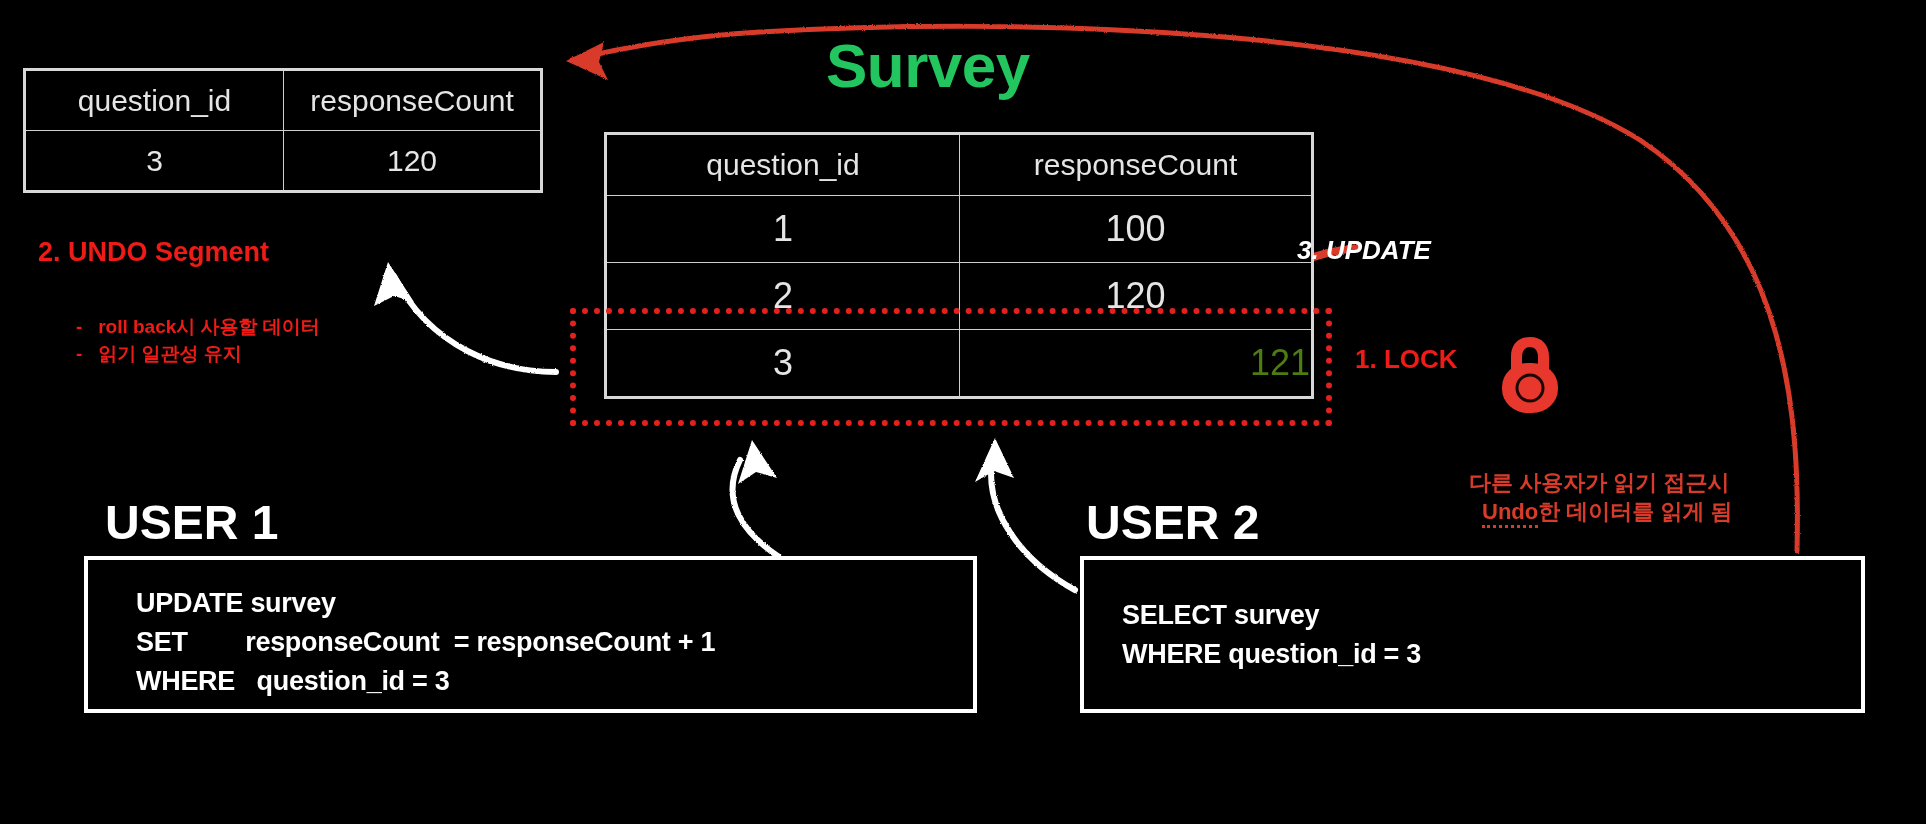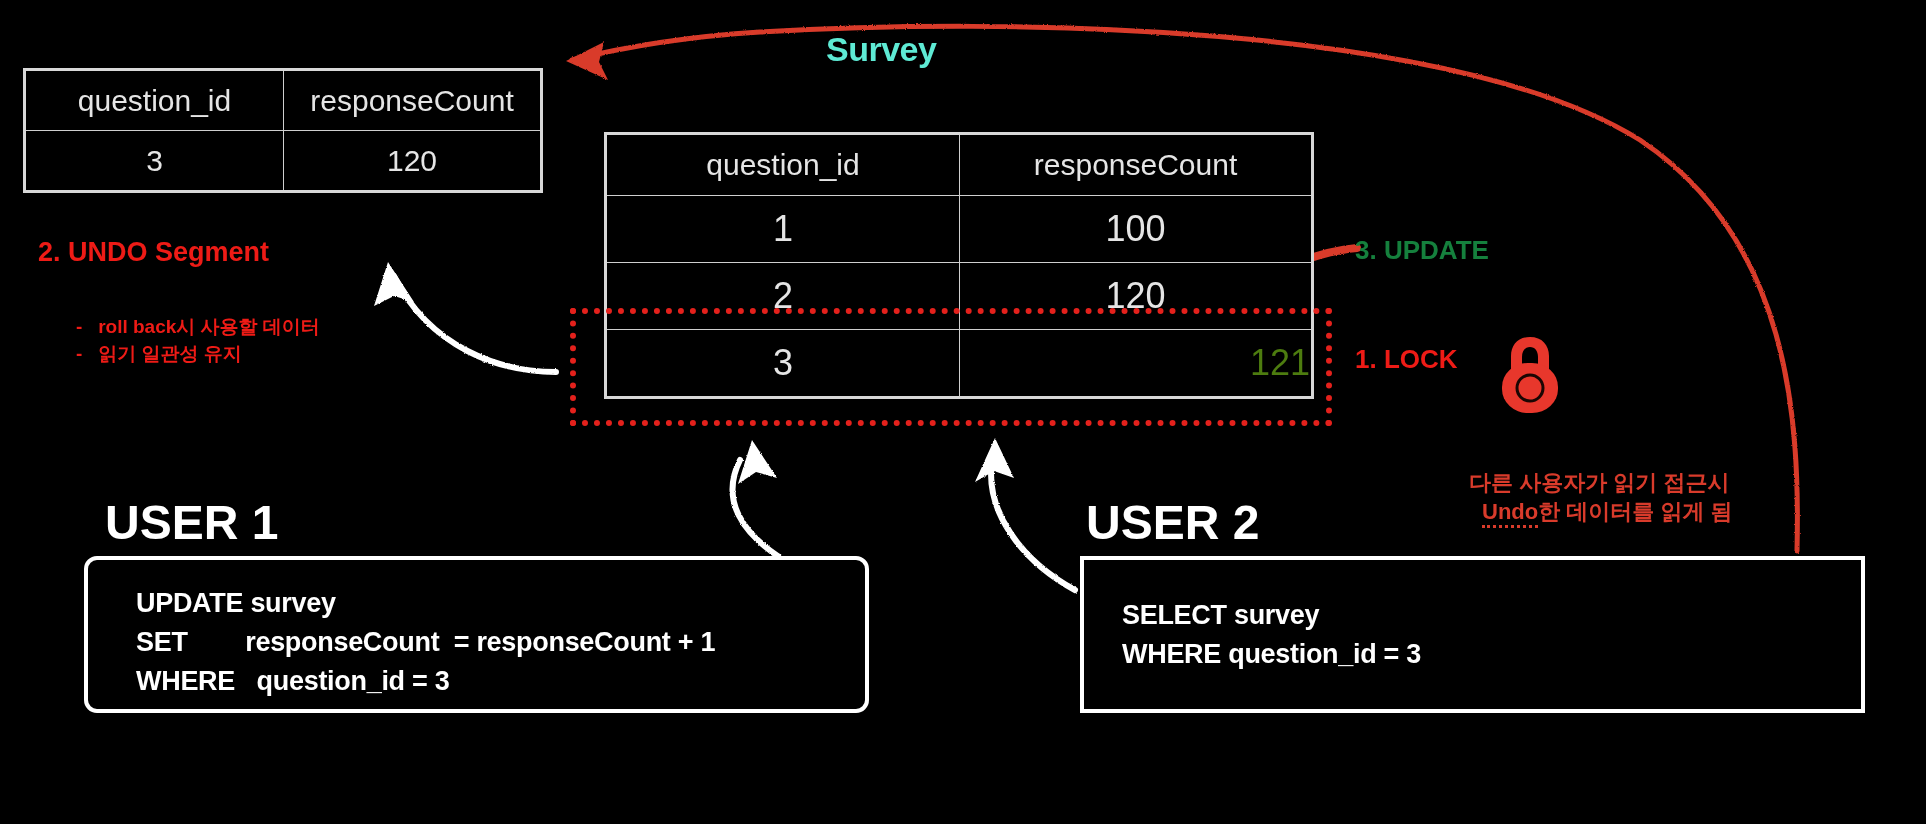--- a/index.html
+++ b/index.html
@@ -46,24 +46,24 @@
   #survey-table td { height: 64px; }
   #survey-table td.c0 { width: 350px; }
   #survey-table td.c1 { width: 349px; }
   #survey-table tr.hdr td { font-size: 30px; height: 58px; }
   #survey-table tr.body td { font-size: 36px; }
   #survey-table td.updated { color: #4d7c0f; text-align: right; }
 
   
   #survey-title {
     left: 826px; top: 30px;
-    font-size: 34px;
+    font-size: 62px;
     font-weight: bold;
     letter-spacing: -0.5px;
-    color: #5eead4;
+    color: #22c55e;
   }
   .user-title {
     font-size: 48px;
     font-weight: bold;
     color: #ffffff;
     letter-spacing: 0px;
   }
   #user1-title { left: 88px; top: 495px; margin-left: 17px; }
   #user2-title { left: 1086px; top: 495px; }
 
@@ -76,30 +76,30 @@
   }
   .sqlbox .sql-line {
     color: #ffffff;
     font-weight: bold;
     font-size: 27px;
     white-space: pre;
     font-family: "Liberation Sans", "DejaVu Sans", sans-serif;
     letter-spacing: -0.3px;
     line-height: 39px;
   }
-  #user1-box { left: 84px; top: 556px; width: 785px; height: 157px; padding: 24px 0 0 48px; border-radius: 13px; }
+  #user1-box { left: 84px; top: 556px; width: 893px; height: 157px; padding: 24px 0 0 48px; }
   #user2-box { left: 1080px; top: 556px; width: 785px; height: 157px; padding: 36px 0 0 38px; }
 
   
   .red-label {
     color: #ee1b16;
     font-weight: bold;
   }
   #undo-seg-label { left: 38px; top: 237px; font-size: 27px; }
-  #update-label   { left: 1355px; top: 235px; font-size: 26px; color:#15803d; }
+  #update-label   { left: 1297px; top: 235px; font-size: 26px; color:#ffffff;font-style:italic; }
   #lock-label     { left: 1355px; top: 344px; font-size: 26px; color:#ee1b16; }
 
   .bullet-list { left: 38px; top: 313px; }
   .bullet-list .bullet-row {
     color: #ee1b16;
     font-weight: bold;
     font-size: 19px;
     line-height: 27px;
     white-space: pre;
     margin-left: 38px;

